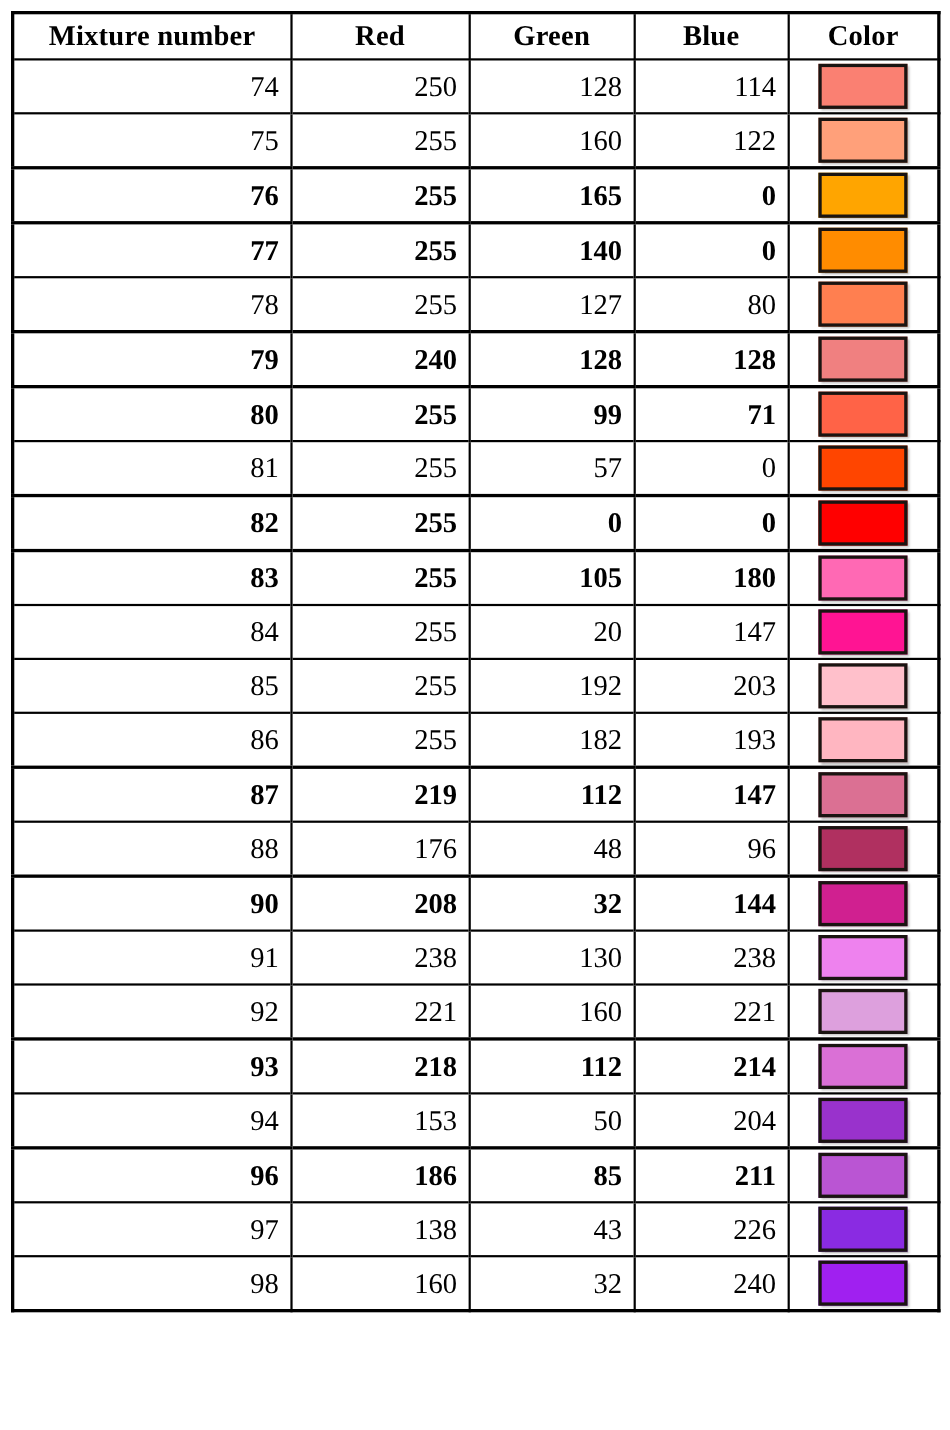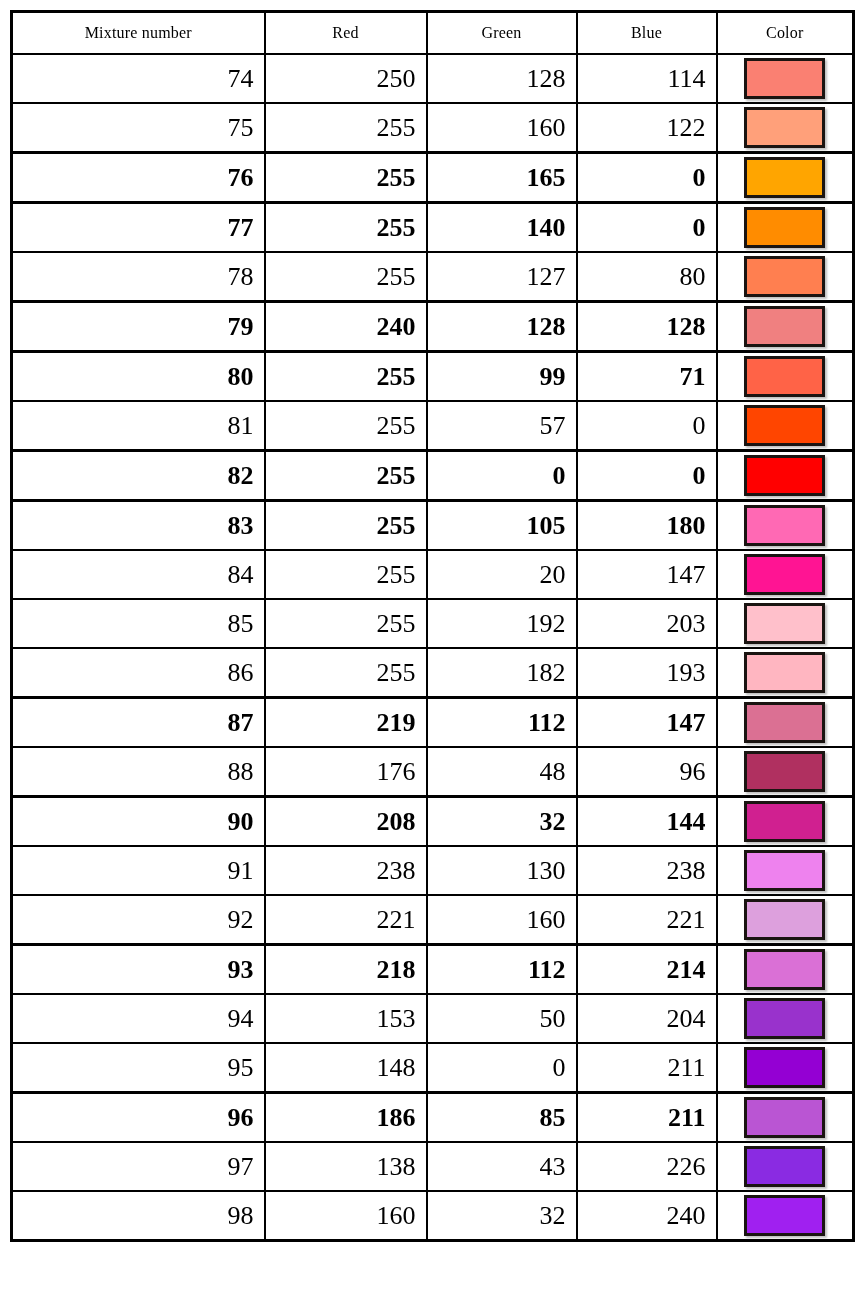--- a/index.html
+++ b/index.html
@@ -28,22 +28,22 @@
   table.rgb-table col.c-mix   { width: 253px; }
   table.rgb-table col.c-red   { width: 162px; }
   table.rgb-table col.c-green { width: 150px; }
   table.rgb-table col.c-blue  { width: 140px; }
   table.rgb-table col.c-color { width: 137px; }
 
   table.rgb-table th {
     border: 2px solid #000000;
     border-top: none;
     height: 40px;
-    font-weight: normal;
-    font-size: 16px;
+    font-weight: bold;
+    font-size: 26px;
     text-align: center;
     vertical-align: middle;
     letter-spacing: 0.2px;
     padding: 0;
   }
   table.rgb-table td {
     border-left: 2px solid #000000;
     border-right: 2px solid #000000;
     border-top: 2px solid #000000;
     border-bottom: 0;
@@ -230,27 +230,20 @@
           <td>214</td>
           <td class="color-cell"><span class="swatch" style="background-color: rgb(218, 112, 214);"></span></td>
         </tr>
         <tr>
           <td>94</td>
           <td>153</td>
           <td>50</td>
           <td>204</td>
           <td class="color-cell"><span class="swatch" style="background-color: rgb(153, 50, 204);"></span></td>
         </tr>
-        <tr>
-          <td>95</td>
-          <td>148</td>
-          <td>0</td>
-          <td>211</td>
-          <td class="color-cell"><span class="swatch" style="background-color: rgb(148, 0, 211);"></span></td>
-        </tr>
         <tr class="thick-top">
           <td>96</td>
           <td>186</td>
           <td>85</td>
           <td>211</td>
           <td class="color-cell"><span class="swatch" style="background-color: rgb(186, 85, 211);"></span></td>
         </tr>
         <tr>
           <td>97</td>
           <td>138</td>

